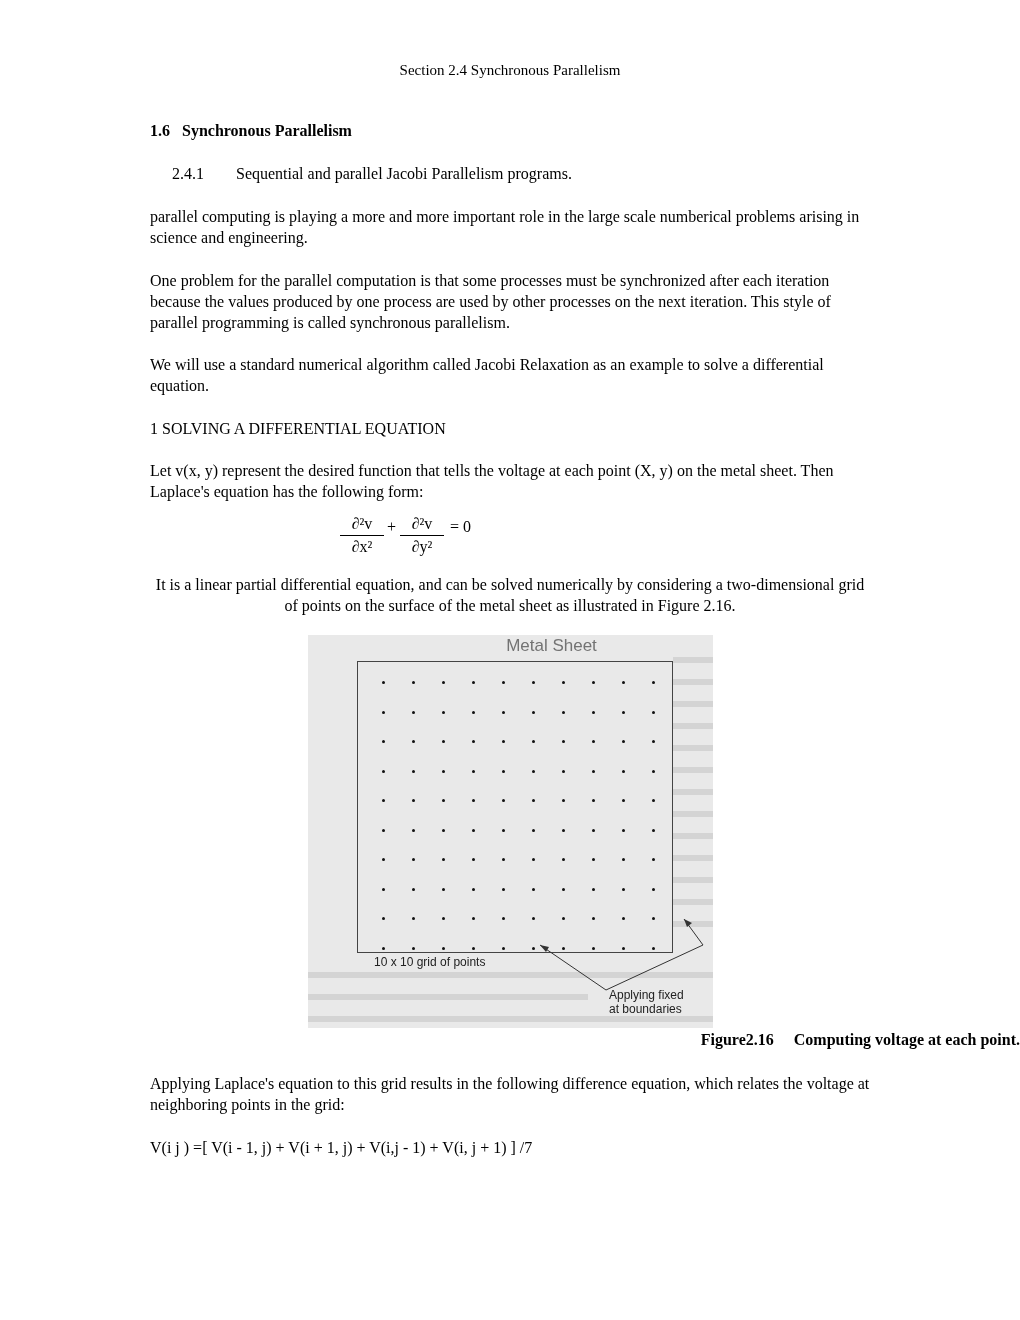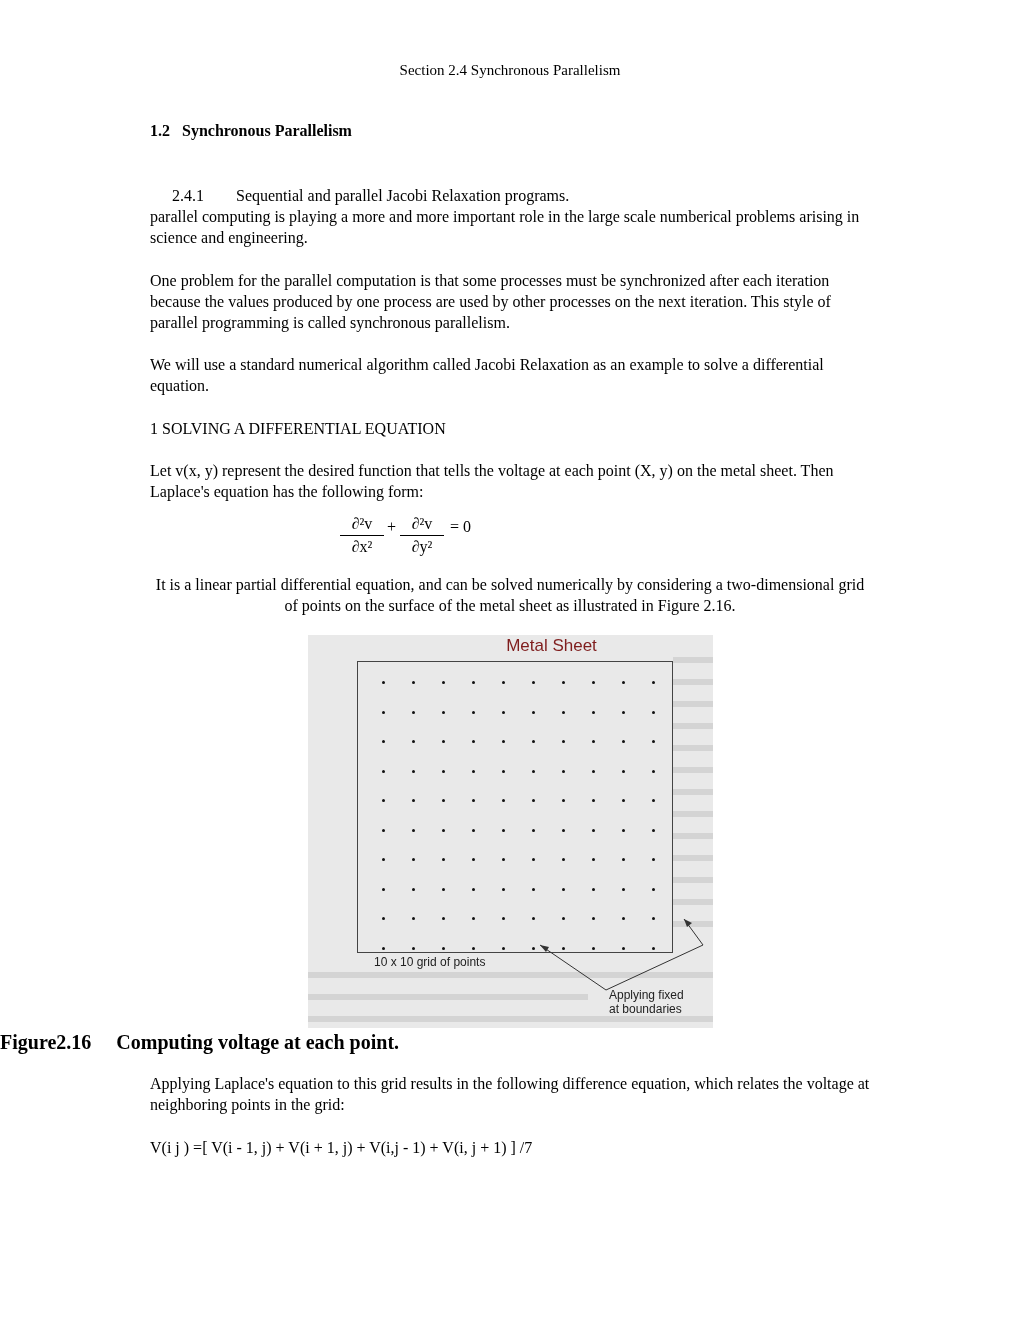--- a/index.html
+++ b/index.html
@@ -1,47 +1,47 @@
 <!DOCTYPE html>
 <html><head>
 <meta charset="utf-8">
 <style>
   html, body { margin:0; padding:0; background:#ffffff; }
   body { width:1020px; height:1320px; position:relative; font-family:"Liberation Serif", serif; color:#000; overflow:hidden; }
   .abs { position:absolute; }
   .header { left:0; width:1020px; top:62px; text-align:center; font-size:15px; }
   .h2 { left:150px; top:122px; font-size:16px; font-weight:bold; }
   .h3 { left:172px; top:165px; font-size:16px; }
-  .h3 .num { display:inline-block; width:64px;margin-top:22px; }
+  .h3 .num { display:inline-block; width:64px; }
   .para { left:150px; width:720px; font-size:16px; line-height:21px; }
   .center-para { left:150px; width:720px; text-align:center; font-size:16px; line-height:21px; }
   .eq { left:340px; top:505px; width:200px; height:65px; font-size:16px; }
   .frac { position:absolute; text-align:center;margin-top:8px; }
   .frac .num, .frac .den { display:block; height:22px; line-height:22px; }
   .frac .bar { display:block; border-top:1px solid #000; }
   .figure { left:308px; top:635px; width:405px; height:393px; background:#e9e9e9; overflow:hidden; }
   .figure .bgtext { position:absolute; left:0; top:0; width:405px; height:393px; }
-  .fig-title { position:absolute; left:0; width:487px; top:1px; text-align:center; font-family:"Liberation Sans", sans-serif; font-size:17px; color:#7f1d1d; }
+  .fig-title { position:absolute; left:0; width:487px; top:1px; text-align:center; font-family:"Liberation Sans", sans-serif; font-size:17px; color:#737373; }
   .sheet { position:absolute; left:49px; top:26px; width:314px; height:290px; border:1px solid #444; }
   .dot { position:absolute; width:3px; height:3px; background:#111; border-radius:50%; }
   .fig-label { position:absolute; font-family:"Liberation Sans", sans-serif; font-size:12px; color:#222; line-height:14px; }
-  .caption { left:0; width:1020px; top:1031px; text-align:left; font-weight:bold; font-size:20px; }
+  .caption { left:0; width:1020px; top:1031px; text-align:right; font-weight:bold; font-size:16px; }
 </style>
 </head>
 <body>
 
 <div class="abs header">Section 2.4    Synchronous Parallelism</div>
 
 <div class="abs h2">
-  <span>1.2</span>&nbsp;&nbsp;
+  <span>1.6</span>&nbsp;&nbsp;
   <span>Synchronous Parallelism</span>
 </div>
 
 <div class="abs h3">
-  <span class="num">2.4.1</span><span>Sequential and parallel Jacobi Relaxation programs.</span>
+  <span class="num">2.4.1</span><span>Sequential and parallel Jacobi Parallelism programs.</span>
 </div>
 
 <div class="abs para" style="top:206px">parallel computing is playing a more and more important role in the large scale numberical problems arising in science and engineering.</div>
 <div class="abs para" style="top:270px">One problem for the parallel computation is that some processes must be synchronized after each iteration because the values produced by one process are used by other processes on the next iteration. This style of parallel programming is called synchronous parallelism.</div>
 <div class="abs para" style="top:354px">We will use a standard numerical algorithm called Jacobi Relaxation as an example to solve a differential equation.</div>
 <div class="abs para" style="top:418px">1  SOLVING A DIFFERENTIAL EQUATION</div>
 <div class="abs para" style="top:460px">Let v(x, y) represent the desired function that tells the voltage at each point (X, y) on the metal sheet. Then Laplace's equation has the following form:</div>
 
 <div class="abs eq">
   <div class="frac" style="left:0; top:0; width:44px;">

